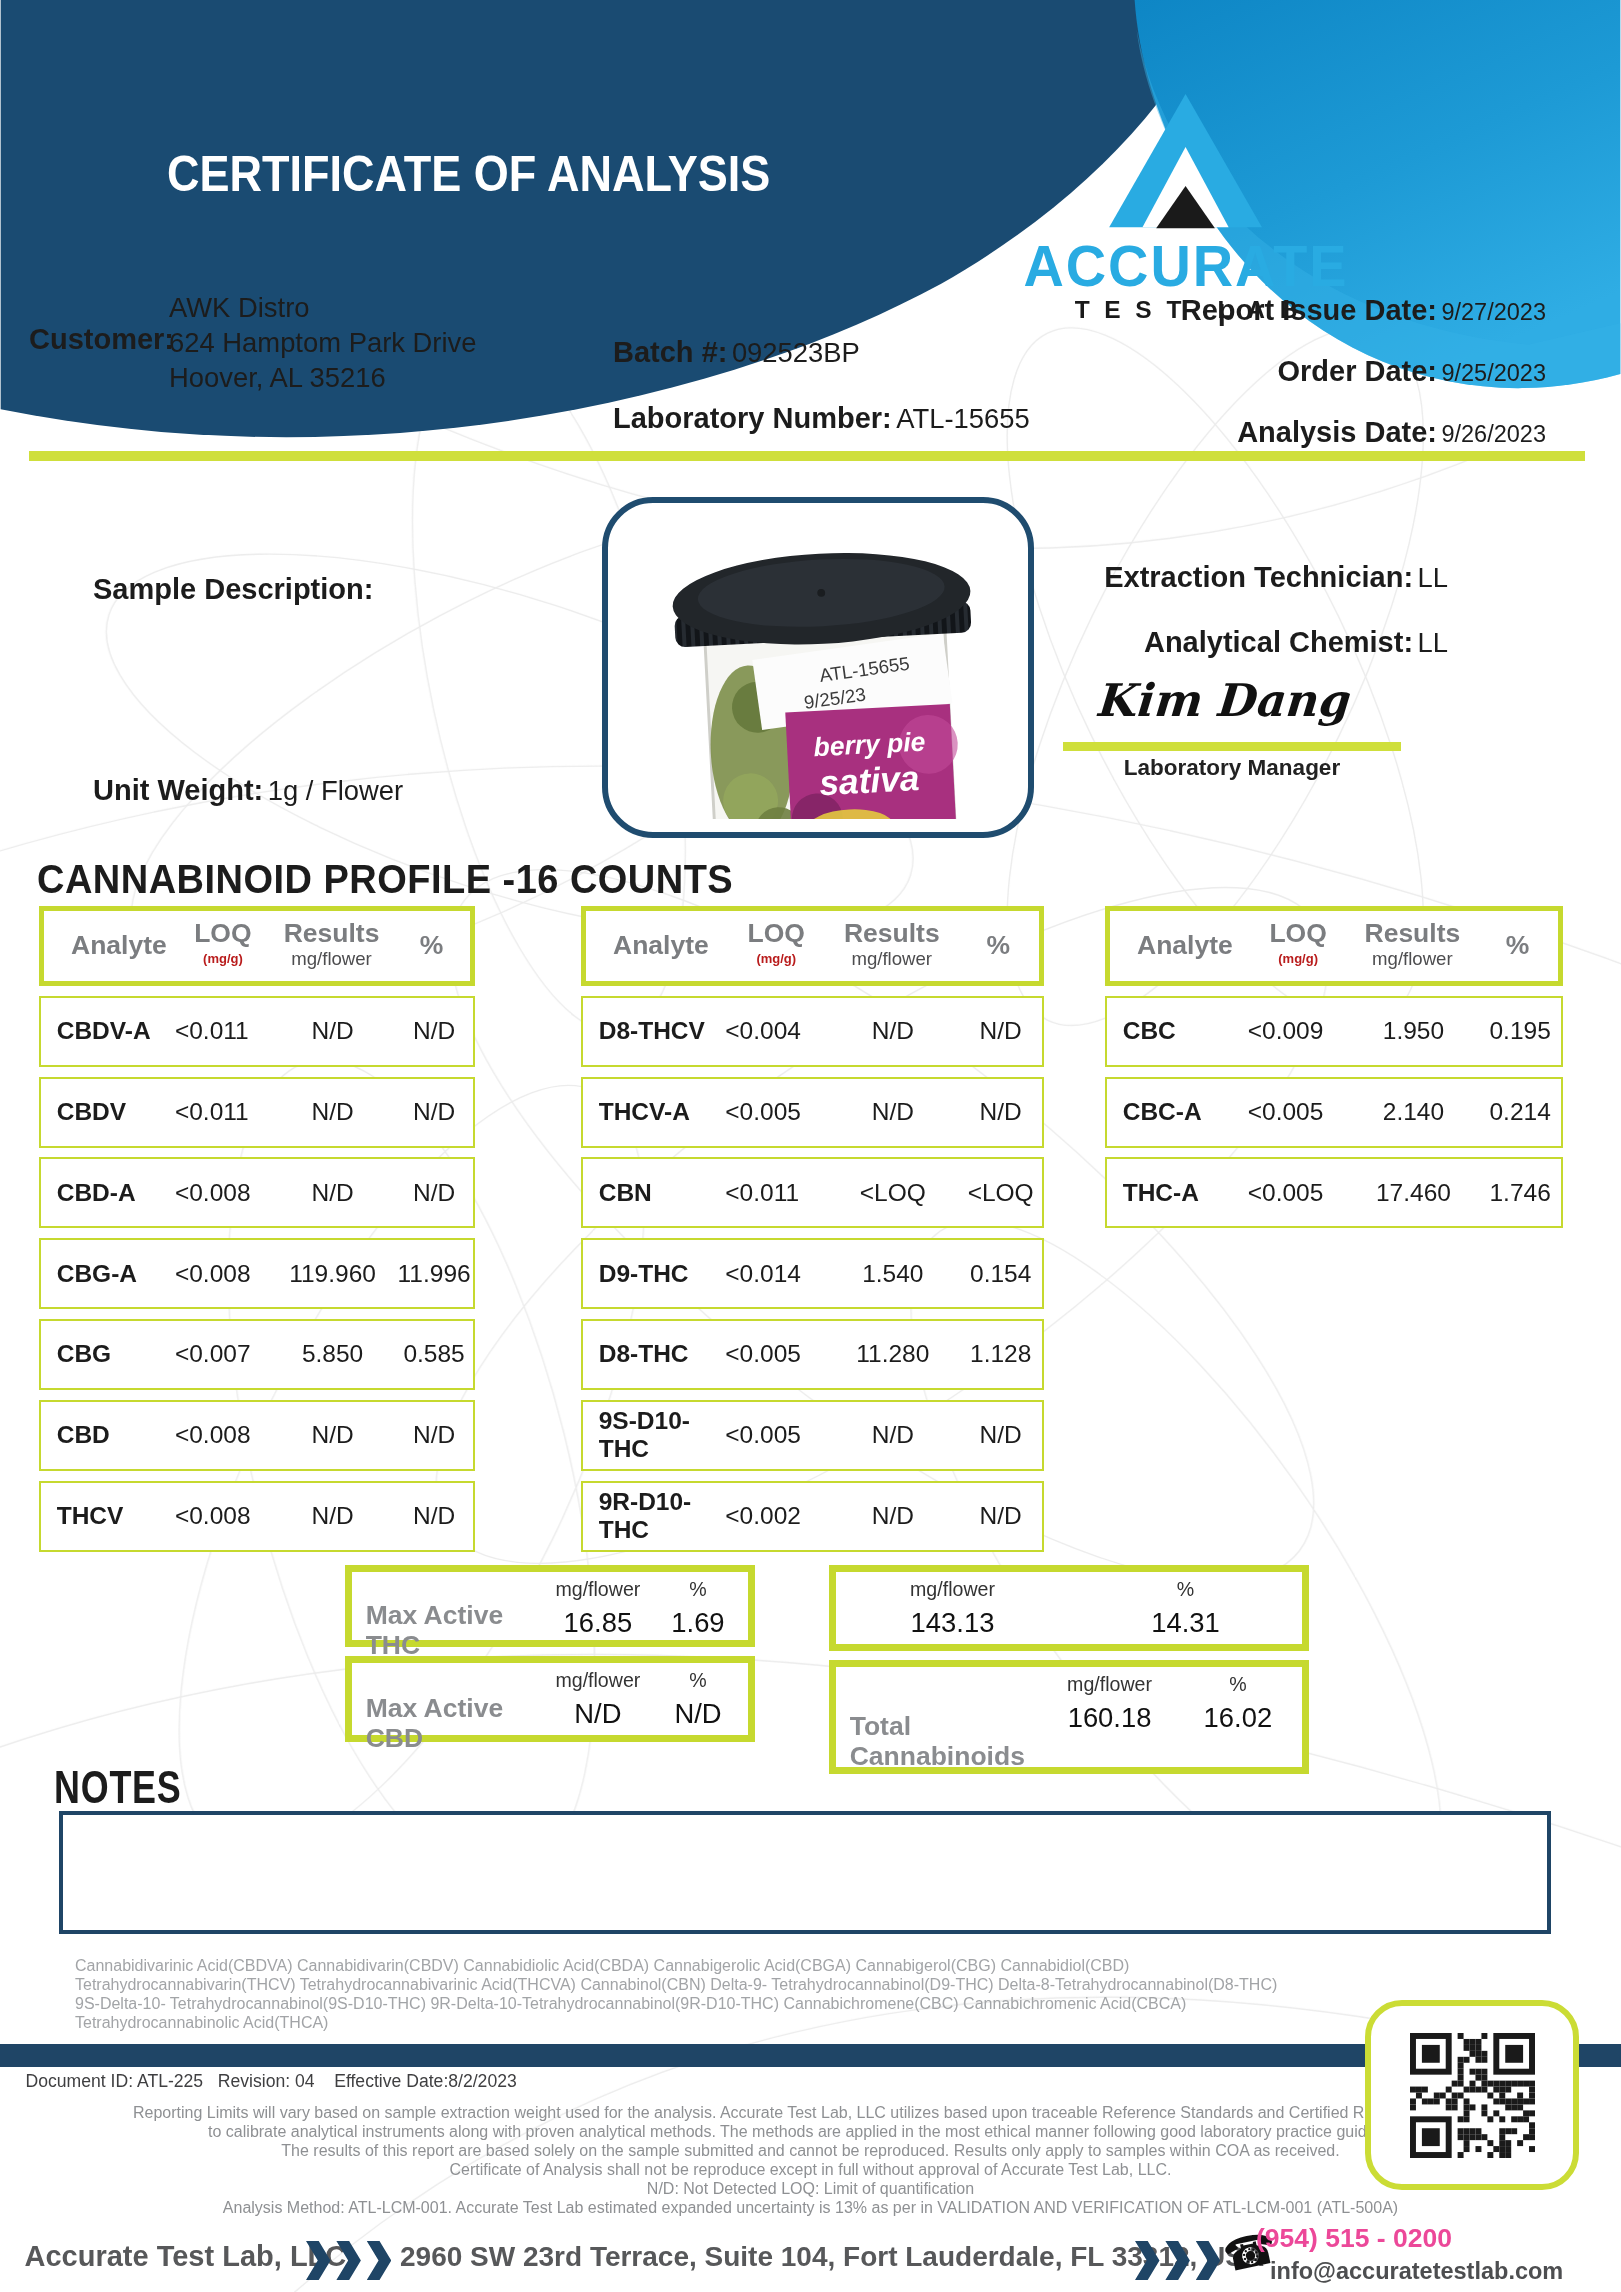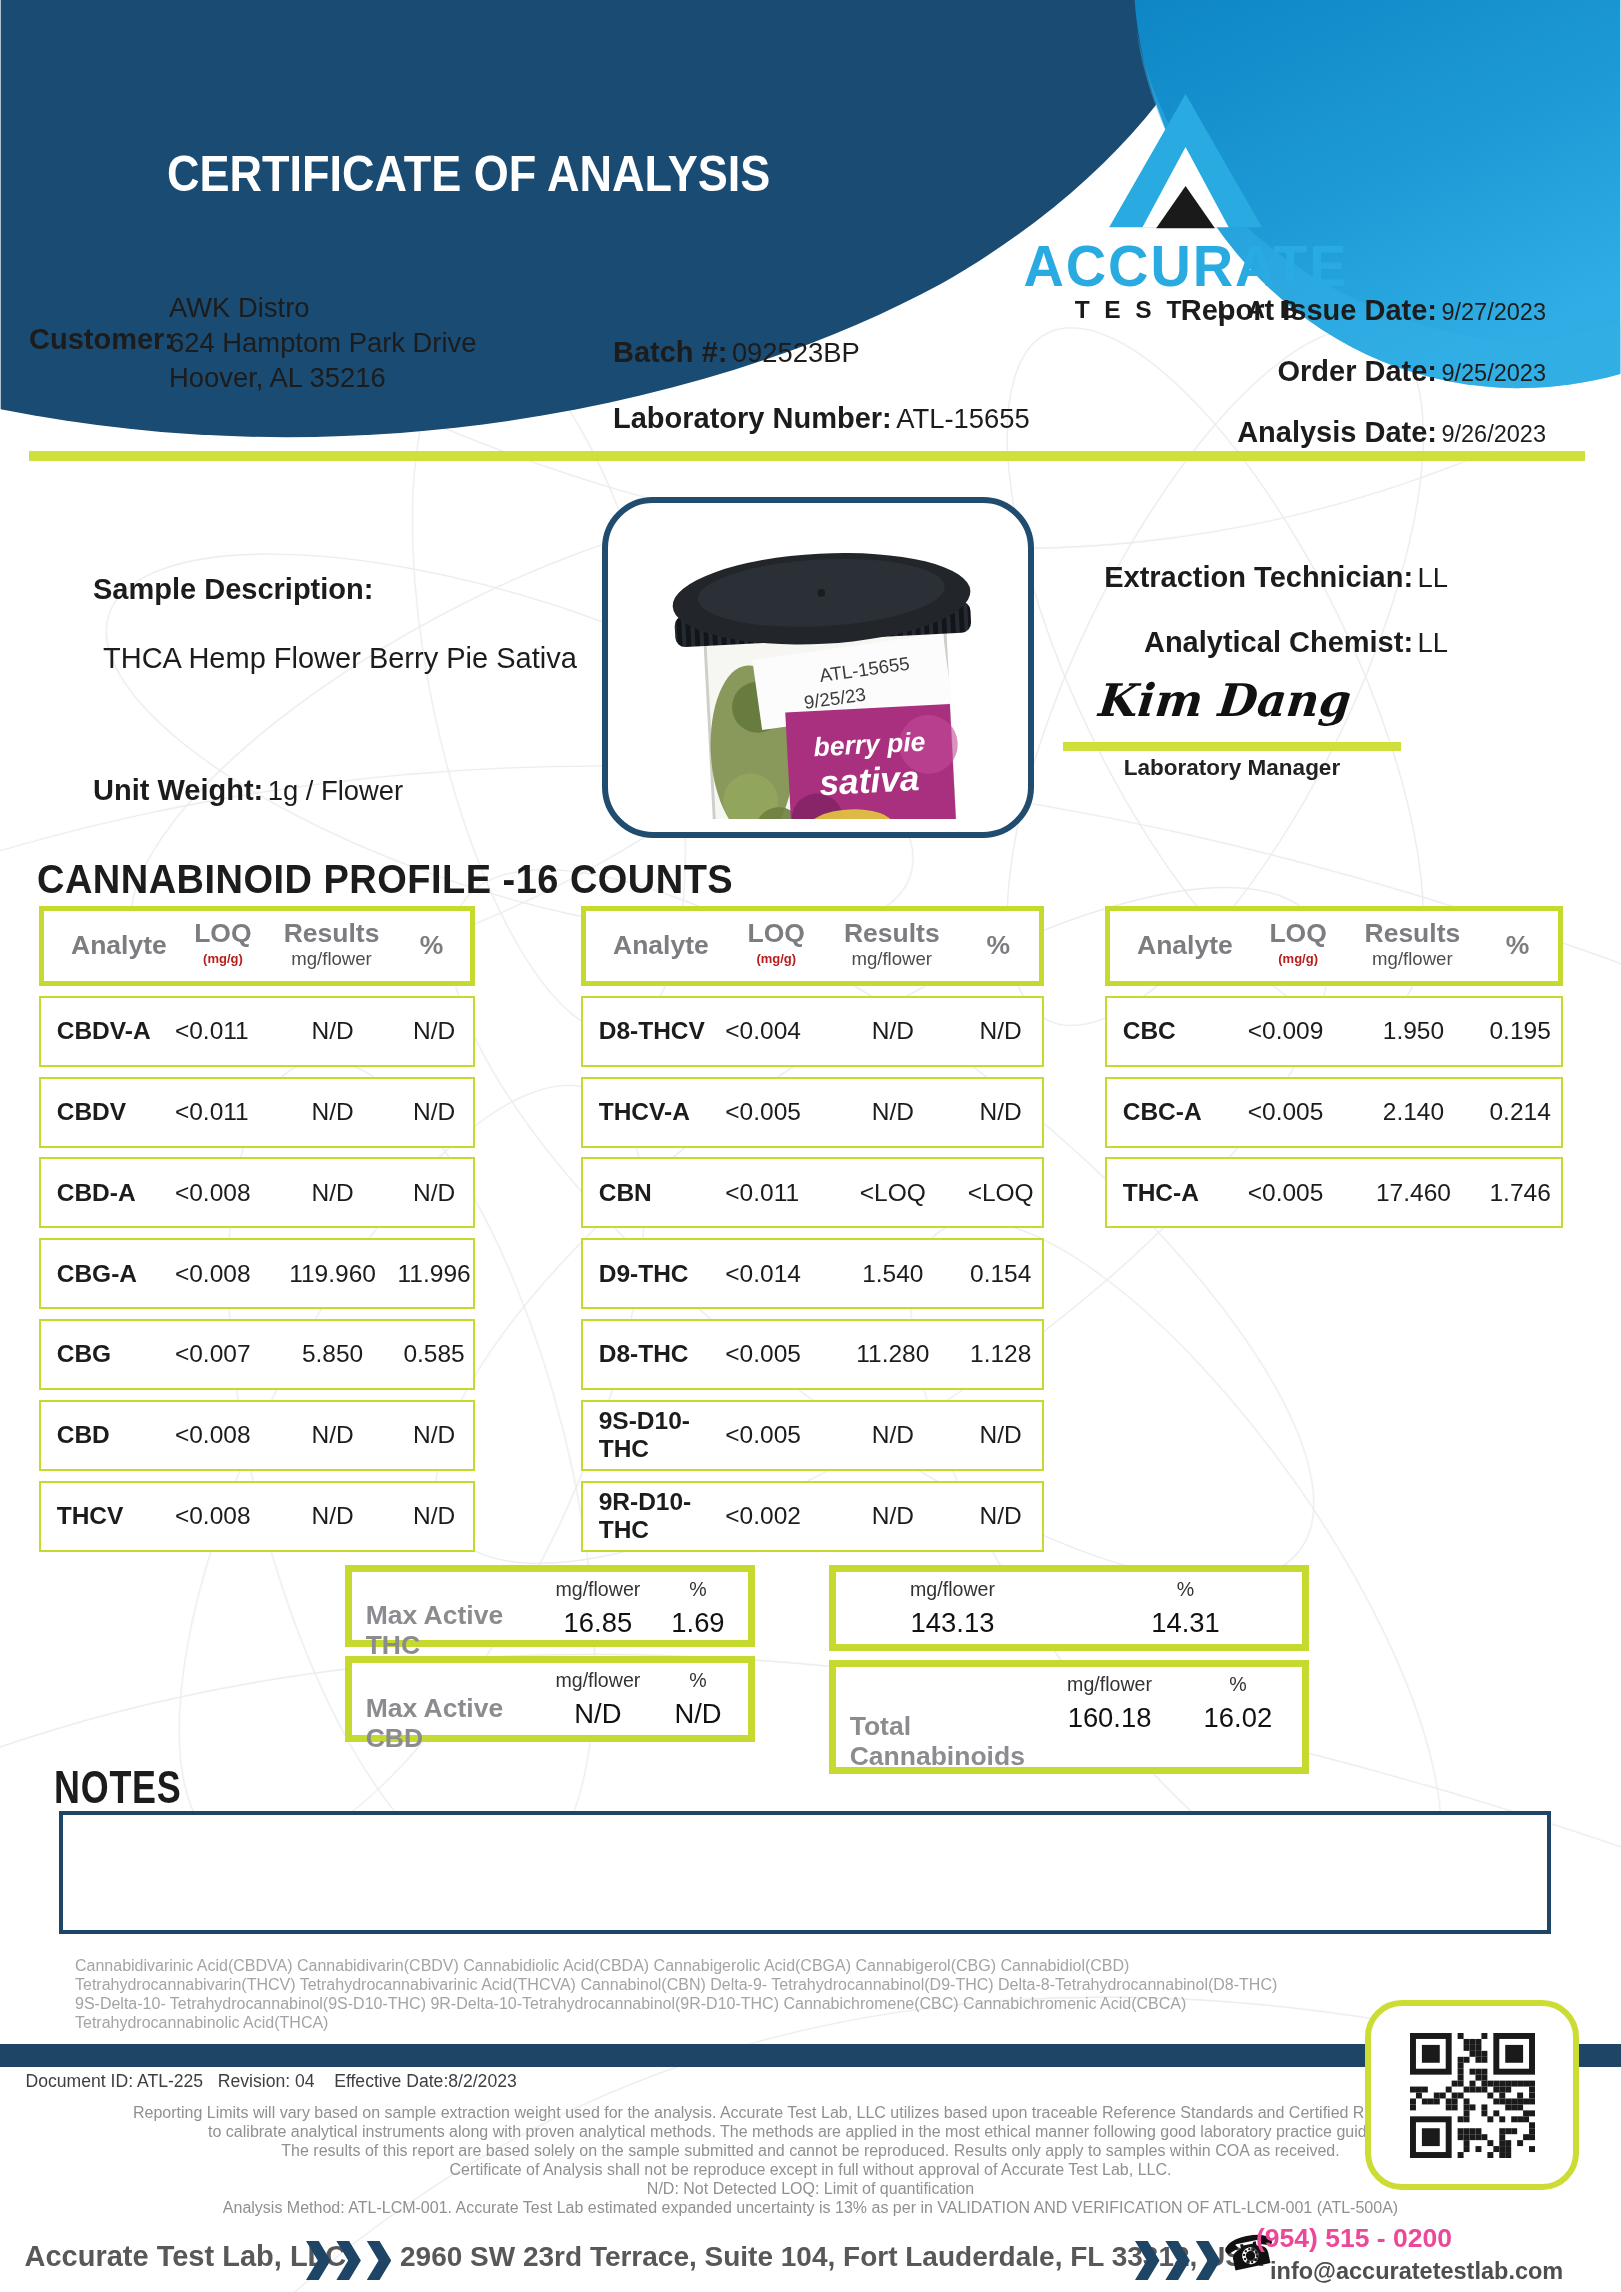--- a/index.html
+++ b/index.html
@@ -151,21 +151,20 @@
     </div>
     <div>
       <span class="meta-label">Analysis Date:</span>
       <span class="meta-val-sm">9/26/2023</span>
     </div>
   </div>
 
   <div class="abs lime-rule" style="left:29px;top:451px;width:1556px;"></div>
 
   <div class="abs sample-label" style="left:93px;top:573px;">Sample Description:</div>
-  <div class="abs sample-val" style="left:103px;top:642px;">THCA Hemp Flower Berry Pie Sativa</div>
   <div class="abs" style="left:93px;top:774px;">
     <span class="sample-label">Unit Weight:</span>
     <span class="meta-val">1g / Flower</span>
   </div>
 
   <div class="abs jar-box">
     <svg width="406" height="316" viewBox="0 0 414 322">
       <defs>
         <pattern id="ribs" width="9" height="30" patternUnits="userSpaceOnUse">
           <rect width="5" height="30" fill="#121519"></rect>

